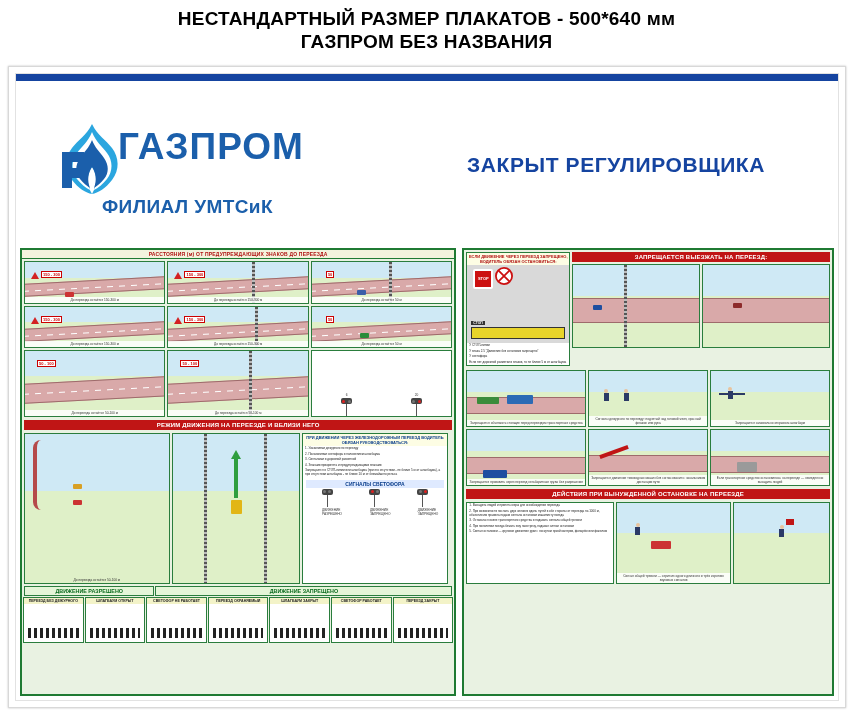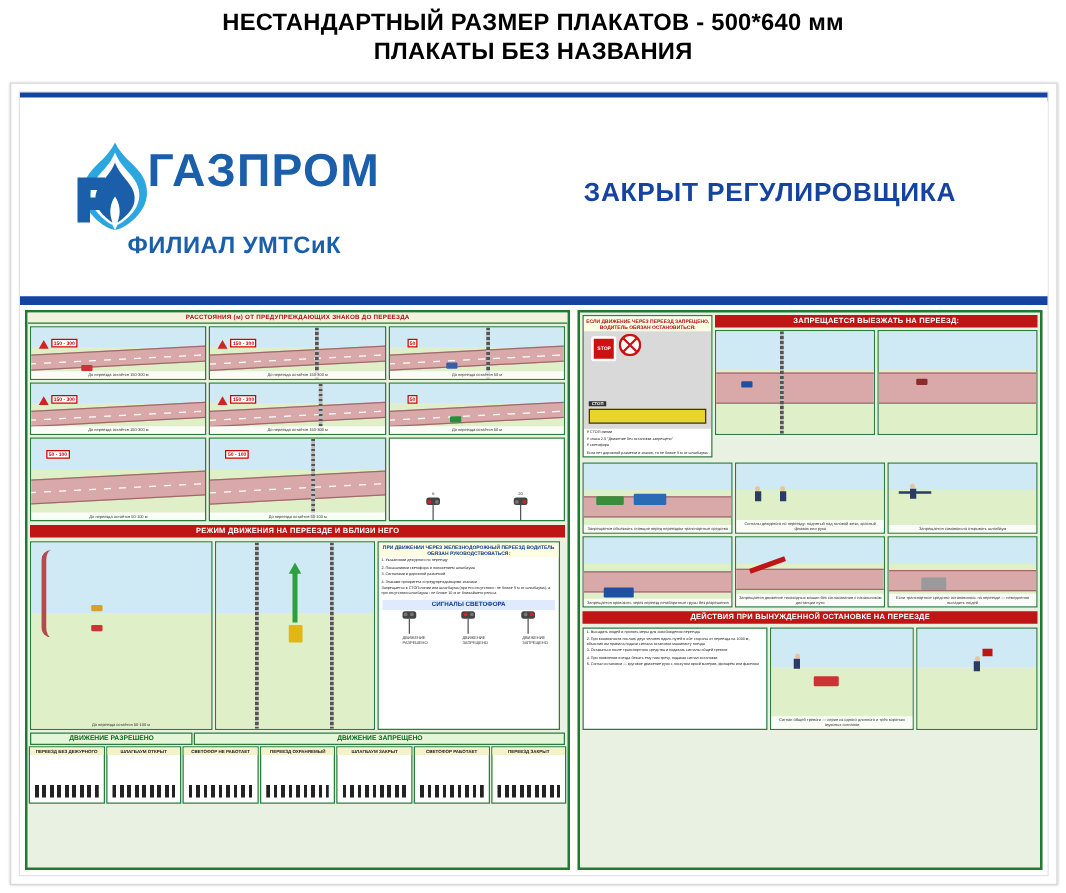--- a/index.html
+++ b/index.html
@@ -56,21 +56,21 @@
     width: 100%;
     height: 7px;
     background: #1544a0;
   }
   .blue-bar.top { top: 0; }
   .blue-bar.bottom { top: 163px; }
   
   .header-band {
     position: absolute;
     left: 0;
-    top: 4px;
+    top: 14px;
     width: 100%;
     height: 156px;
     background: #ffffff;
   }
   .logo-block {
     position: absolute;
     left: 40px;
     top: 34px;
     width: 300px;
     height: 100px;
@@ -324,21 +324,21 @@
     background: repeating-linear-gradient(to right, #222 0 3px, #fff 3px 6px);
   }
 </style>
 </head>
 <body>
 
 <div class="page">
 
   <div class="caption">
     <div class="caption-line">НЕСТАНДАРТНЫЙ РАЗМЕР ПЛАКАТОВ - 500*640 мм</div>
-    <div class="caption-line">ПЛАКАТЫ БЕЗ НАЗВАНИЯ</div>
+    <div class="caption-line">ГАЗПРОМ БЕЗ НАЗВАНИЯ</div>
   </div>
 
   <div class="board">
     <div class="board-inner">
 
       <div class="blue-bar top"></div>
       <div class="blue-bar bottom"></div>
 
       <div class="header-band">
 

